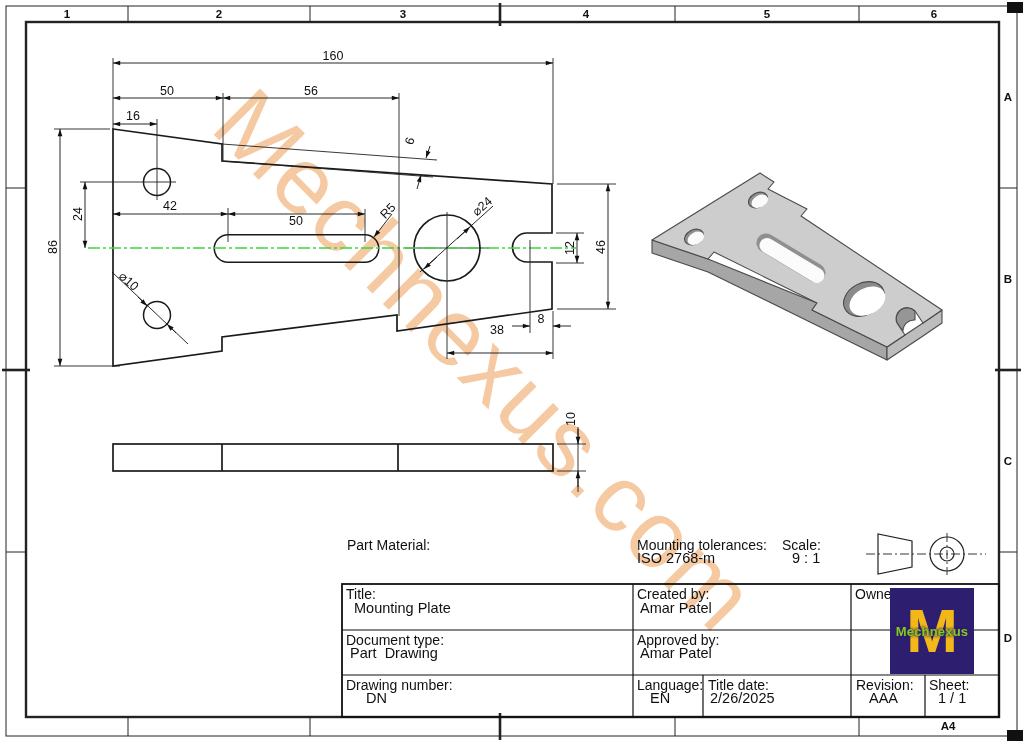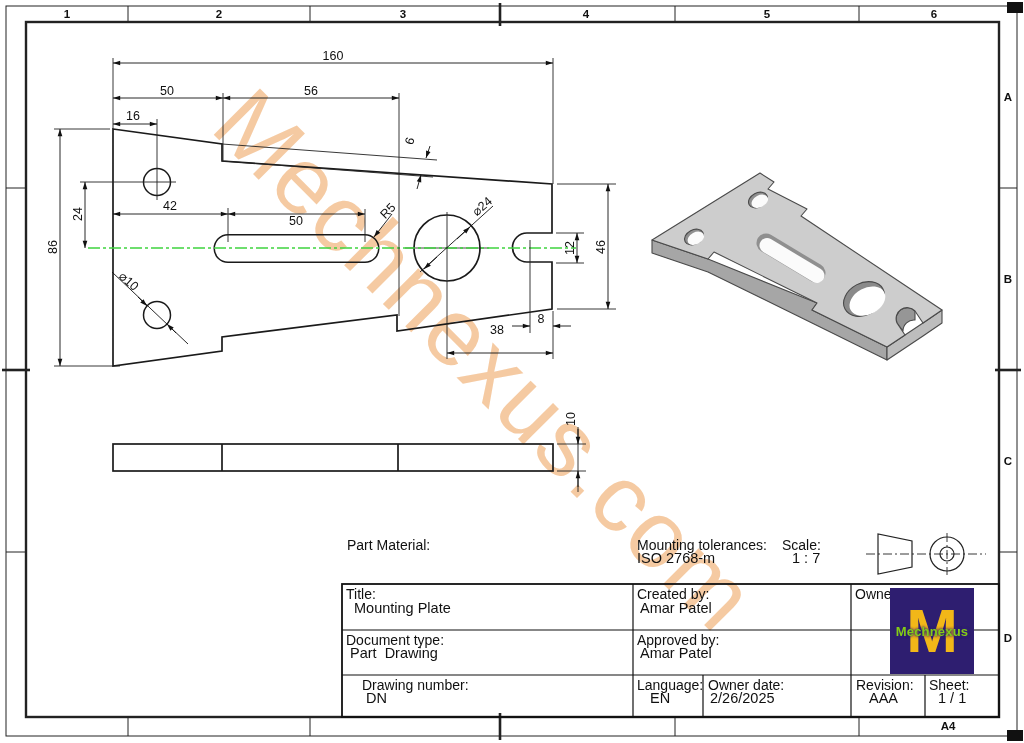--- a/index.html
+++ b/index.html
@@ -215,38 +215,38 @@
   <div class="txt r90" style="left:571px;top:419px">10</div>
   <div class="txt" style="left:410px;top:141px;transform:translate(-50%,-50%) rotate(-73deg)">6</div>
   <div class="txt" style="left:482px;top:206px;transform:translate(-50%,-50%) rotate(-41deg)">⌀24</div>
   <div class="txt" style="left:388px;top:211px;transform:translate(-50%,-50%) rotate(-45deg)">R5</div>
   <div class="txt" style="left:129px;top:281px;transform:translate(-50%,-50%) rotate(42deg)">⌀10</div>
 
   <div class="lbl tb-label" style="left:347px;top:537px">Part Material:</div>
   <div class="lbl tb-label" style="left:637px;top:537px">Mounting tolerances:</div>
   <div class="lbl tb-value" style="left:637px;top:550px">ISO 2768-m</div>
   <div class="lbl tb-label" style="left:782px;top:537px">Scale:</div>
-  <div class="lbl tb-value" style="left:792px;top:550px">1 : 7</div>
+  <div class="lbl tb-value" style="left:792px;top:550px">9 : 1</div>
 
   <div class="lbl tb-label" style="left:346px;top:586px">Title:</div>
   <div class="lbl tb-value" style="left:354px;top:600px">Mounting Plate</div>
   <div class="lbl tb-label" style="left:637px;top:586px">Created by:</div>
   <div class="lbl tb-value" style="left:640px;top:600px">Amar Patel</div>
   <div class="lbl tb-label" style="left:855px;top:586px">Owner</div>
 
   <div class="lbl tb-label" style="left:346px;top:632px">Document type:</div>
   <div class="lbl tb-value" style="left:350px;top:645px">Part  Drawing</div>
   <div class="lbl tb-label" style="left:637px;top:632px">Approved by:</div>
   <div class="lbl tb-value" style="left:640px;top:645px">Amar Patel</div>
 
-  <div class="lbl tb-label" style="left:362px;top:677px">Drawing number:</div>
+  <div class="lbl tb-label" style="left:346px;top:677px">Drawing number:</div>
   <div class="lbl tb-value" style="left:366px;top:690px">DN</div>
   <div class="lbl tb-label" style="left:637px;top:677px">Language:</div>
   <div class="lbl tb-value" style="left:650px;top:690px">EN</div>
-  <div class="lbl tb-label" style="left:708px;top:677px">Owner date:</div>
+  <div class="lbl tb-label" style="left:708px;top:677px">Title date:</div>
   <div class="lbl tb-value" style="left:710px;top:690px">2/26/2025</div>
   <div class="lbl tb-label" style="left:856px;top:677px">Revision:</div>
   <div class="lbl tb-value" style="left:869px;top:690px">AAA</div>
   <div class="lbl tb-label" style="left:929px;top:677px">Sheet:</div>
   <div class="lbl tb-value" style="left:938px;top:690px">1 / 1</div>
 
   <div class="logo" id="logo-box" style="background: rgb(46, 30, 112);">
     <div class="mono" id="logo-mono" style="color: rgb(242, 183, 24);">M</div>
     <div class="word" id="logo-word" style="color: #84cc16; text-shadow: rgb(46, 30, 112) 0px 0px 3px, rgb(46, 30, 112) 0px 0px 3px;">Mechnexus</div>
   </div>

